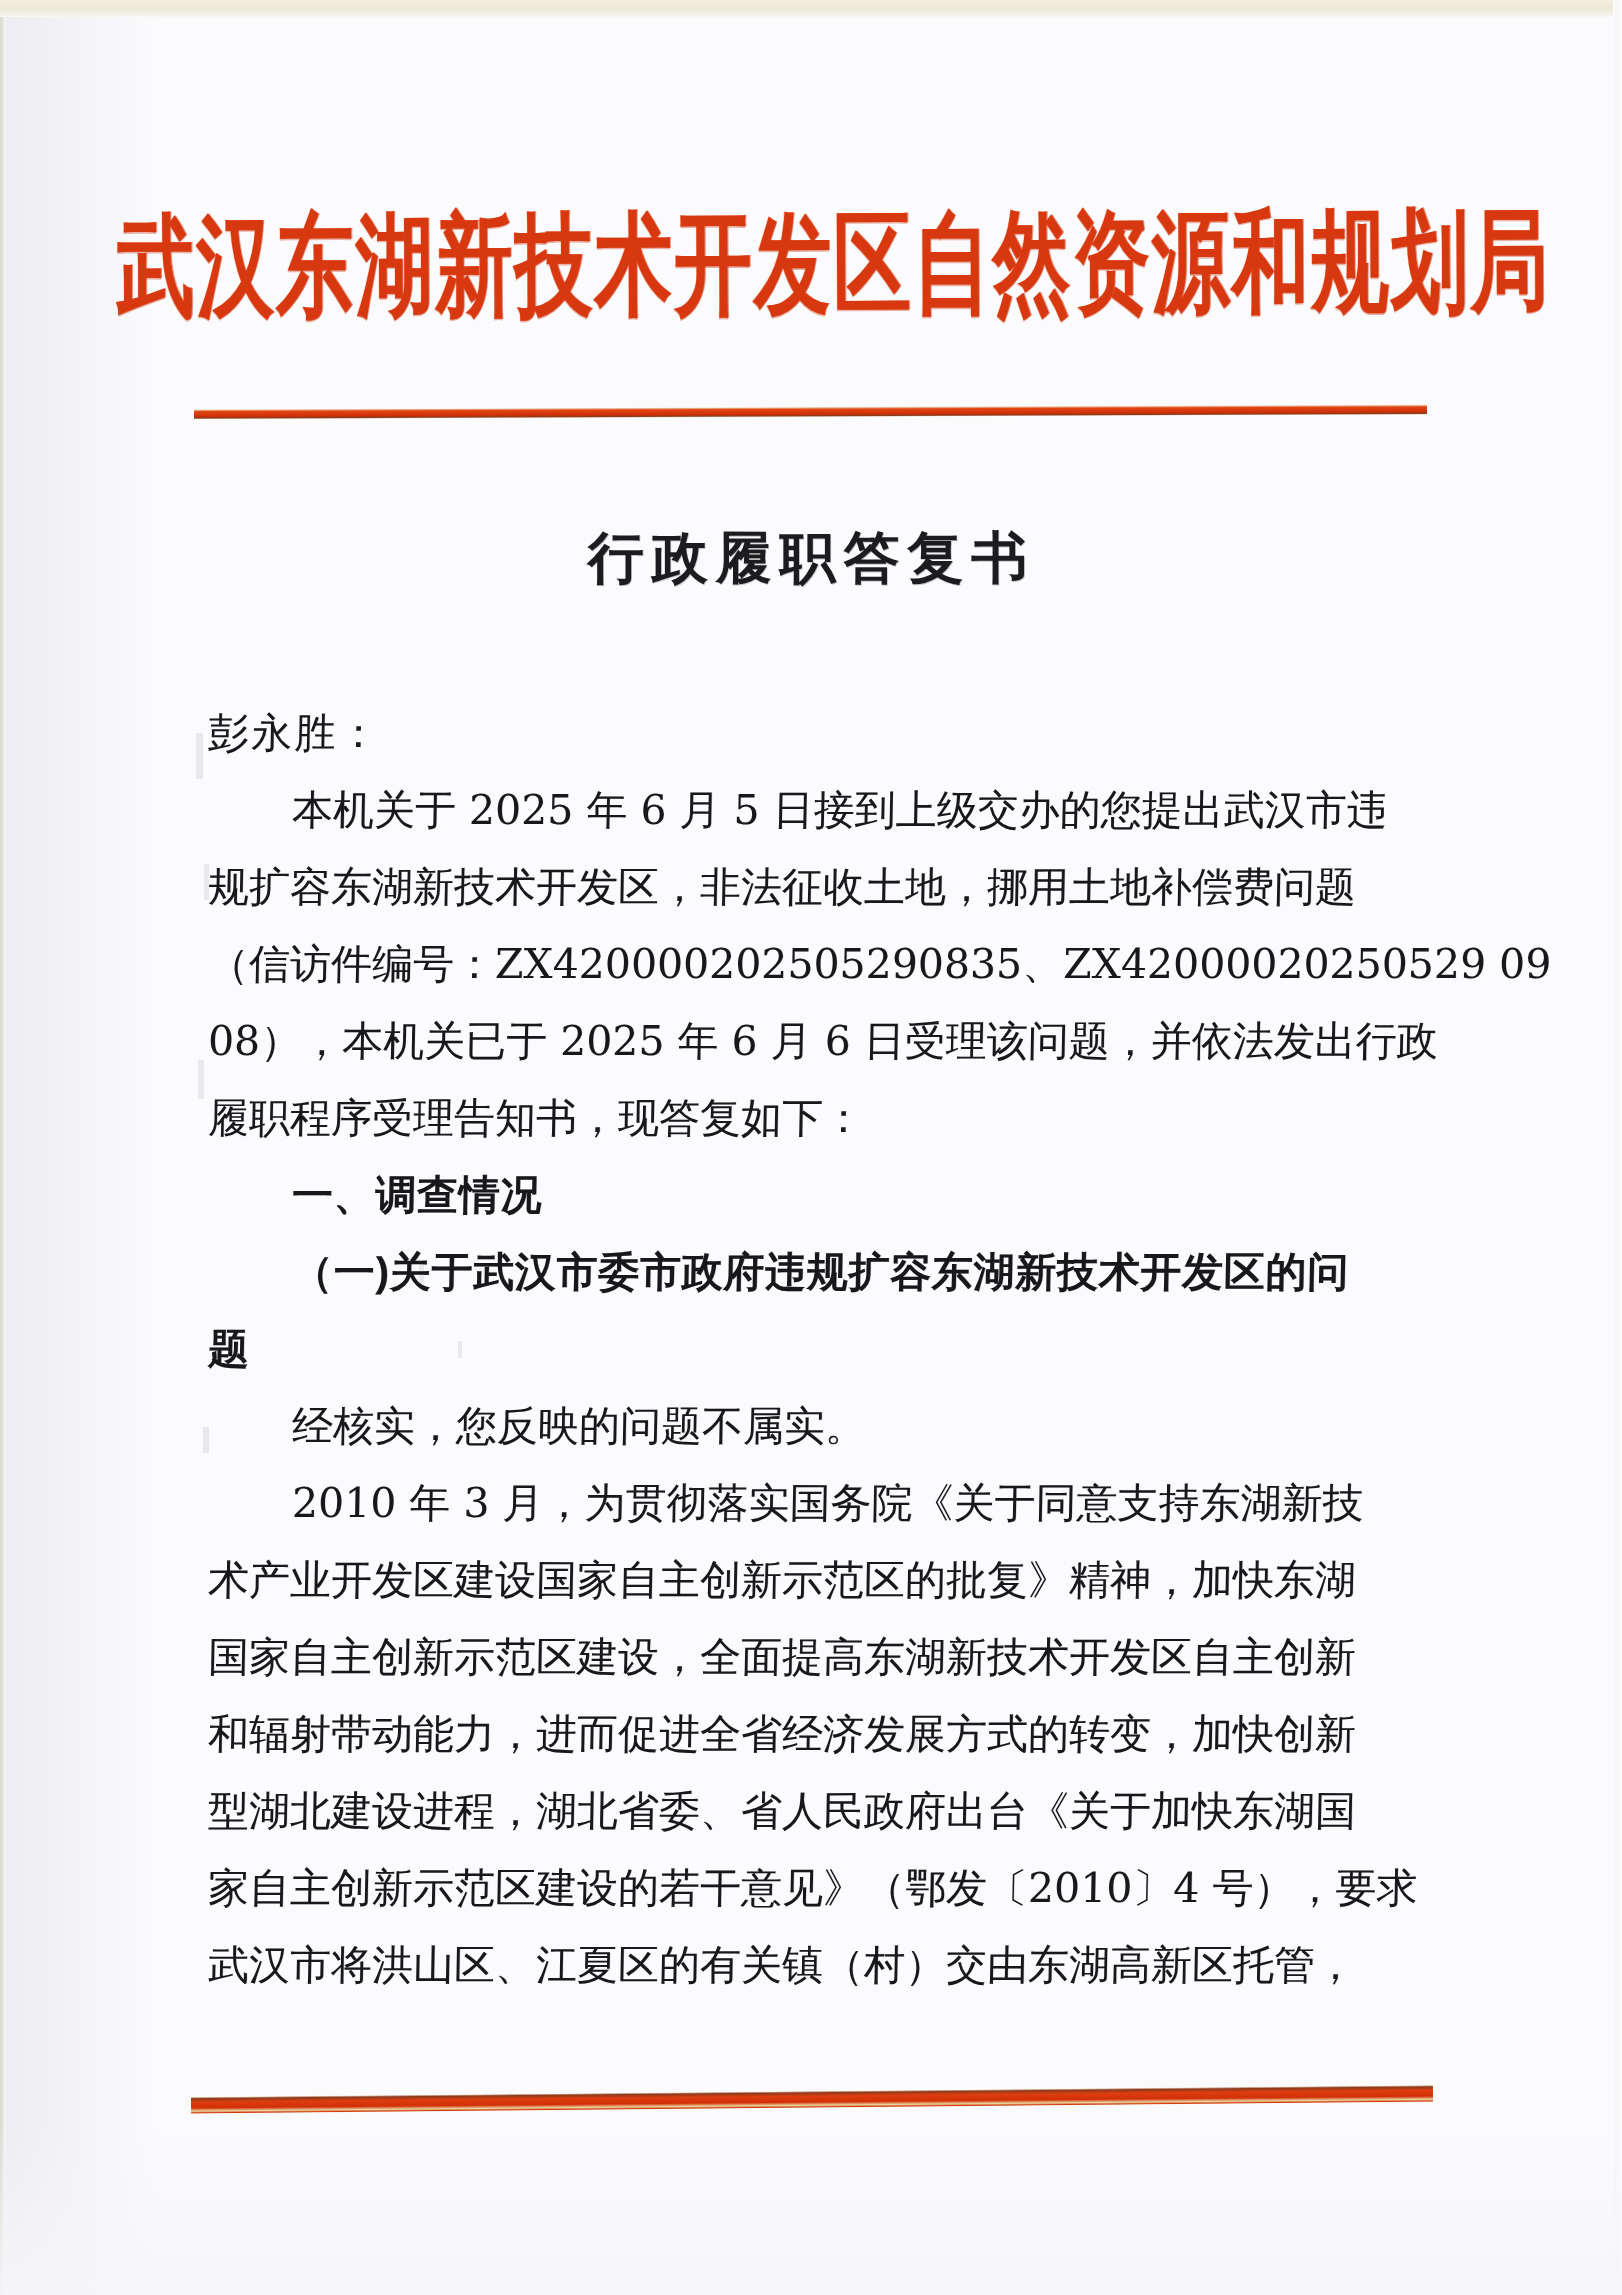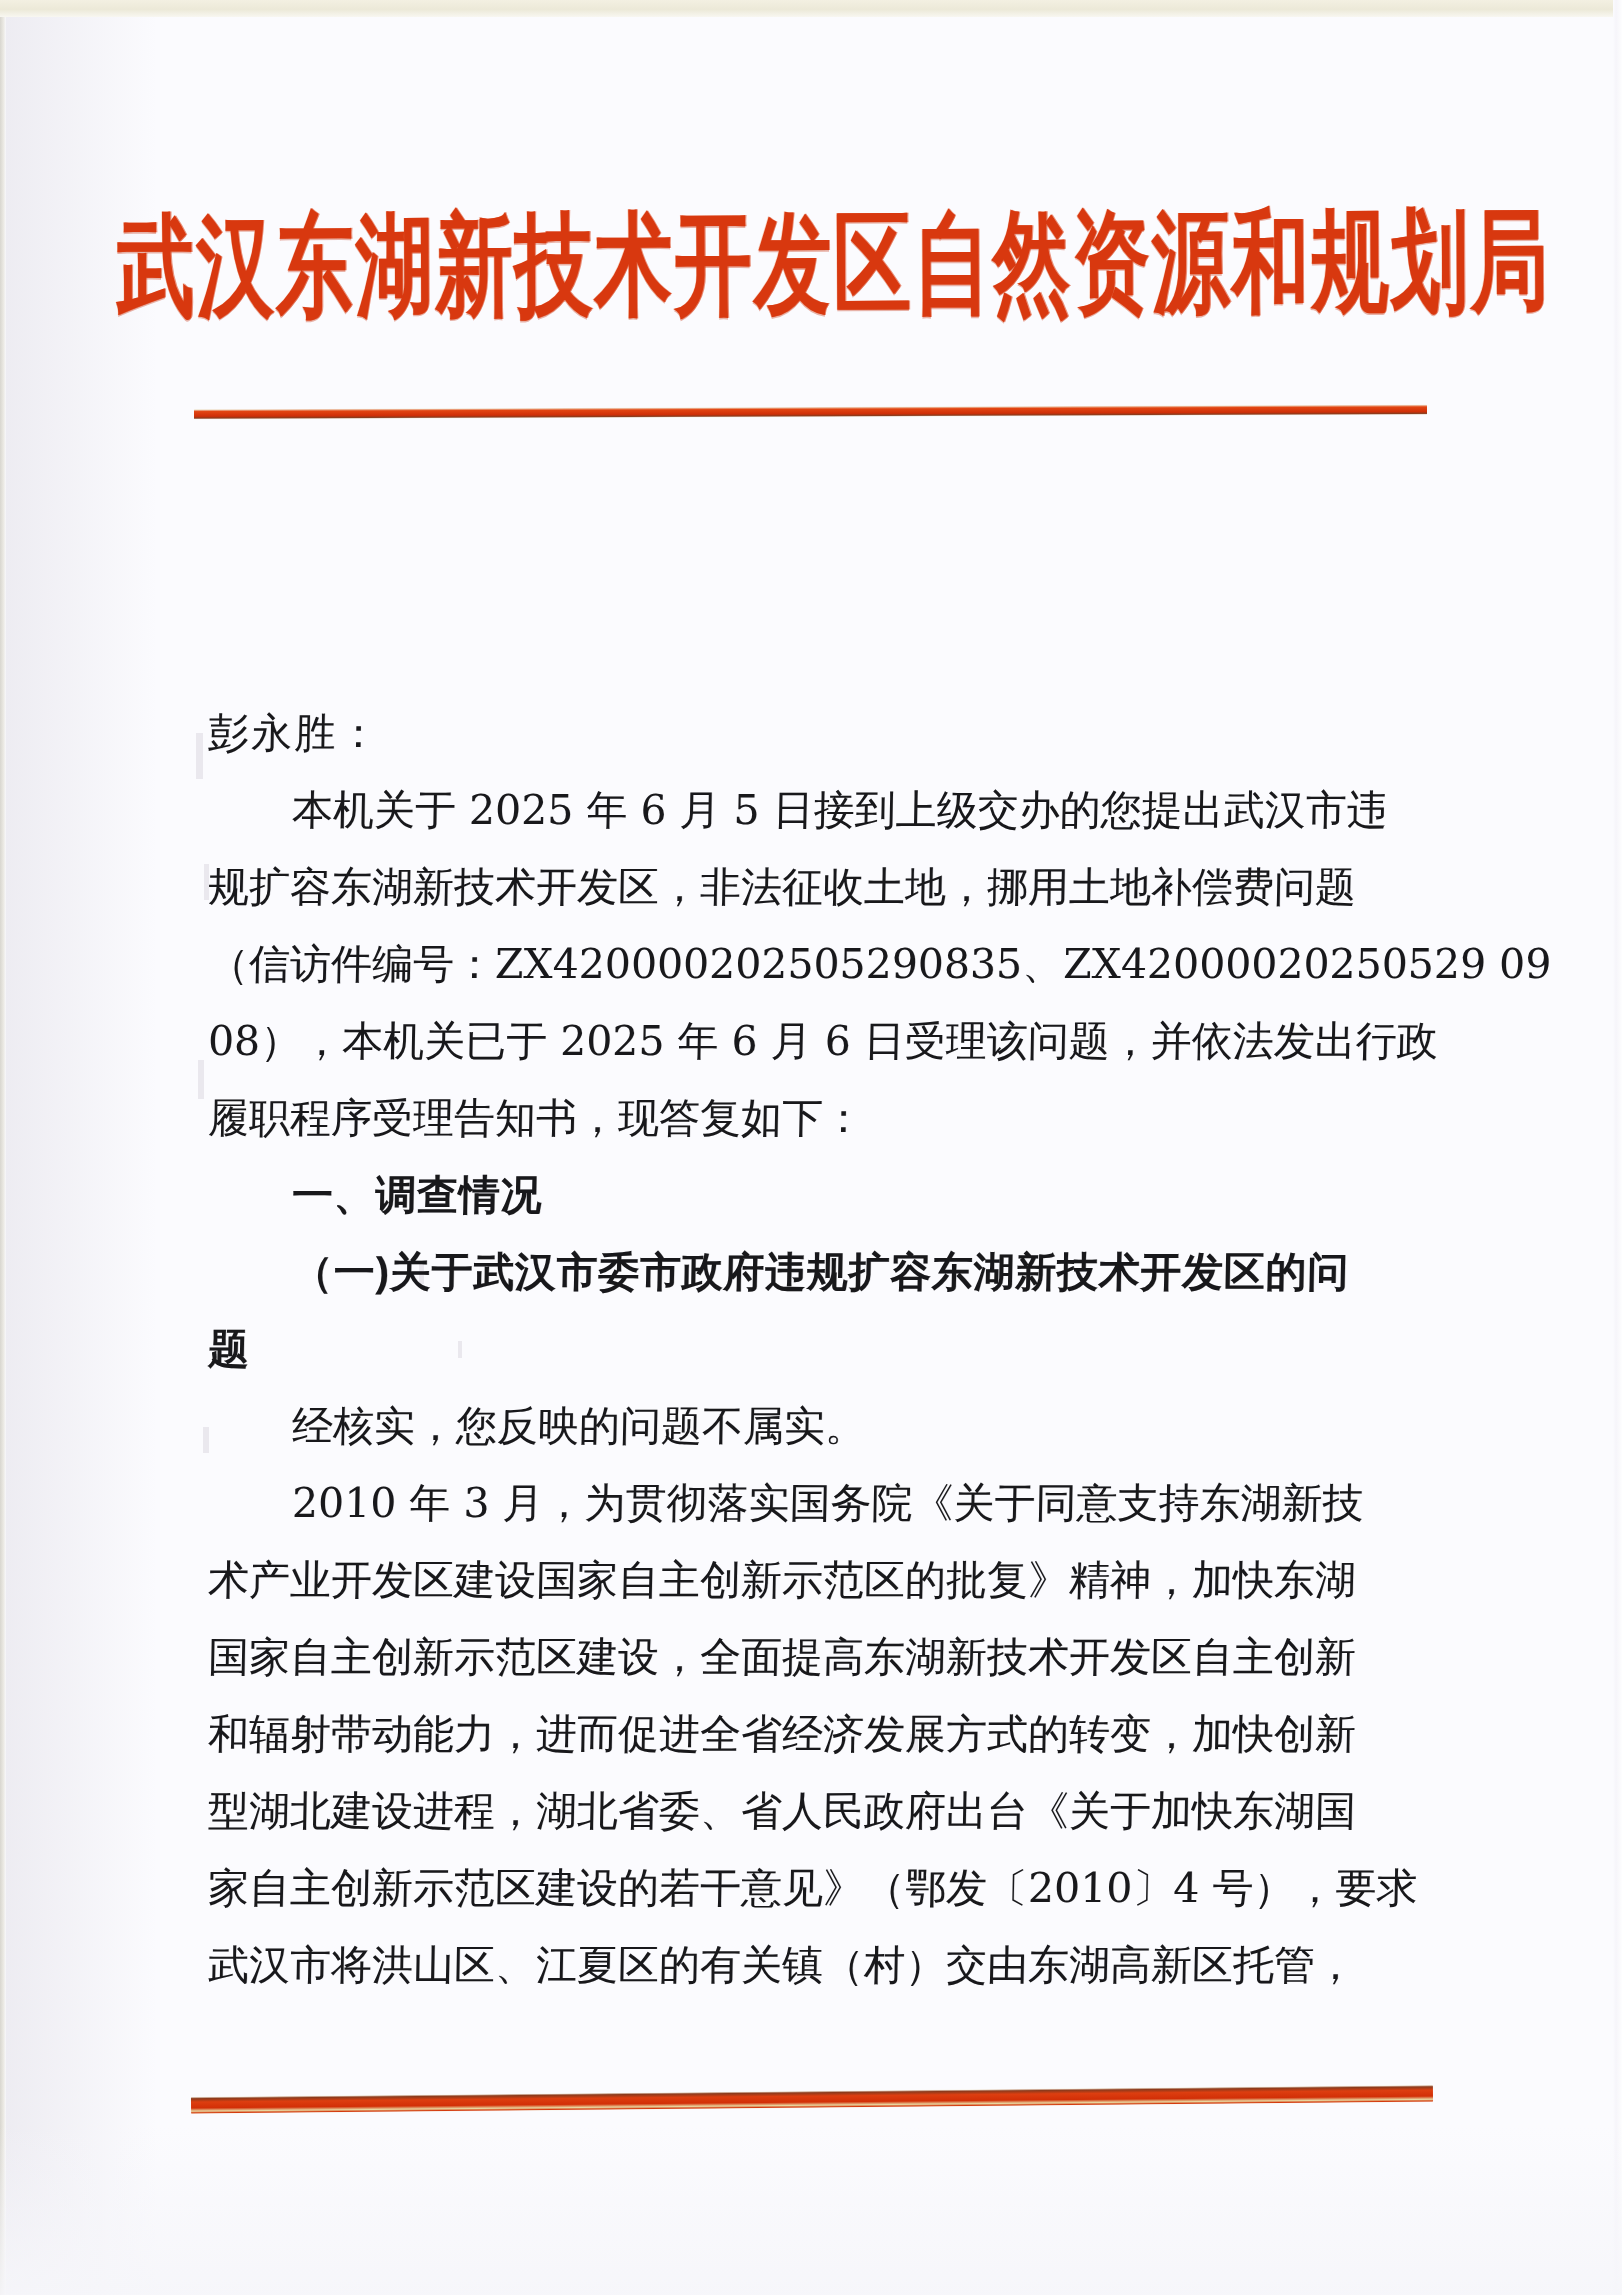--- a/index.html
+++ b/index.html
@@ -167,20 +167,21 @@
   <div class="scan-speck" style="top:1341px;left:458px;width:3.9px;height:17px;"></div>
   <div class="scan-speck" style="top:1427px;left:203px;width:5.9px;height:26px;"></div>
   <div class="scan-speck" style="top:1734px;left:910px;width:7.9px;height:15.7px;"></div>
 
   <div class="letterhead">
     <span class="letterhead-text">武汉东湖新技术开发区自然资源和规划局</span>
   </div>
 
   <div class="rule-top"></div>
 
+  <div class="doc-title">行政履职答复书</div>
 
   <div class="body-block">
     <div class="line ind0 wide">彭永胜：</div>
     <div class="line ind1">本机关于 2025 年 6 月 5 日接到上级交办的您提出武汉市违</div>
     <div class="line ind0">规扩容东湖新技术开发区，非法征收土地，挪用土地补偿费问题</div>
     <div class="line ind0">（信访件编号：ZX420000202505290835、ZX42000020250529 09</div>
     <div class="line ind0">08），本机关已于 2025 年 6 月 6 日受理该问题，并依法发出行政</div>
     <div class="line ind0">履职程序受理告知书，现答复如下：</div>
     <div class="line ind1 heading">一、调查情况</div>
     <div class="line ind1 heading">（一)关于武汉市委市政府违规扩容东湖新技术开发区的问</div>

